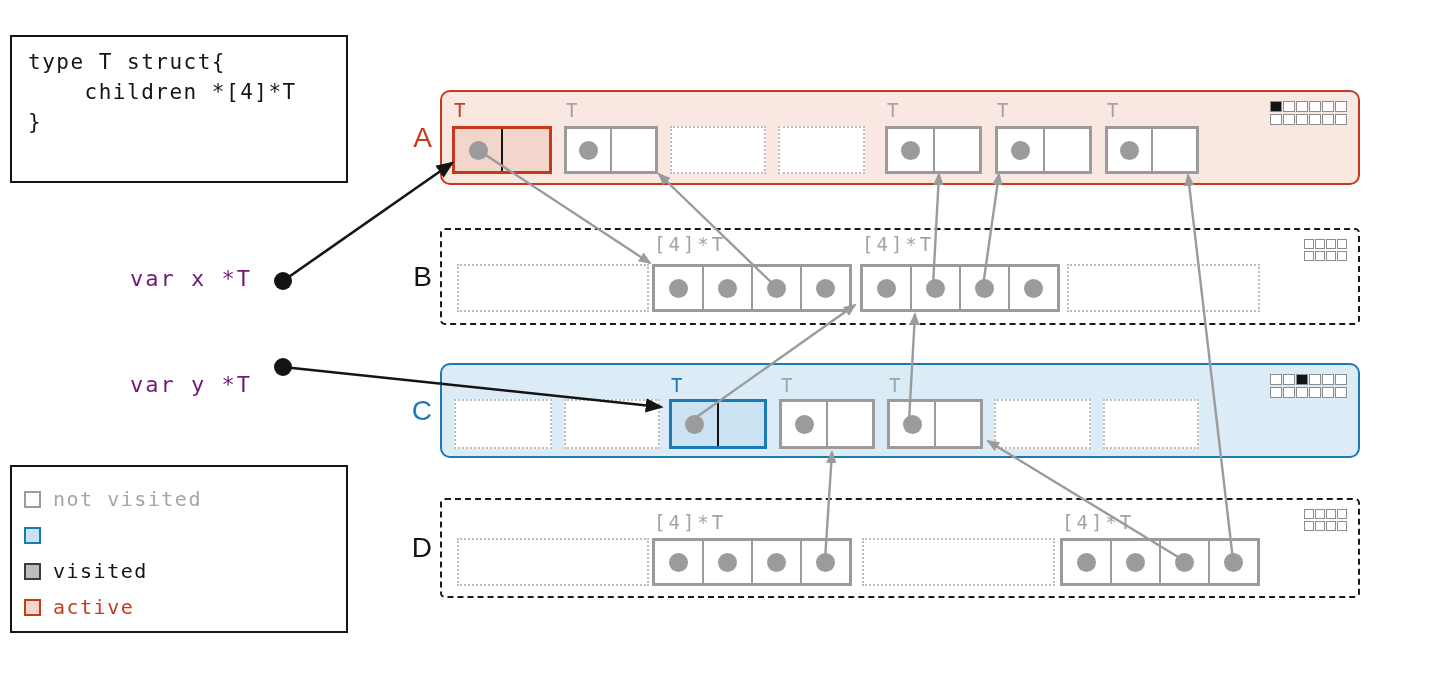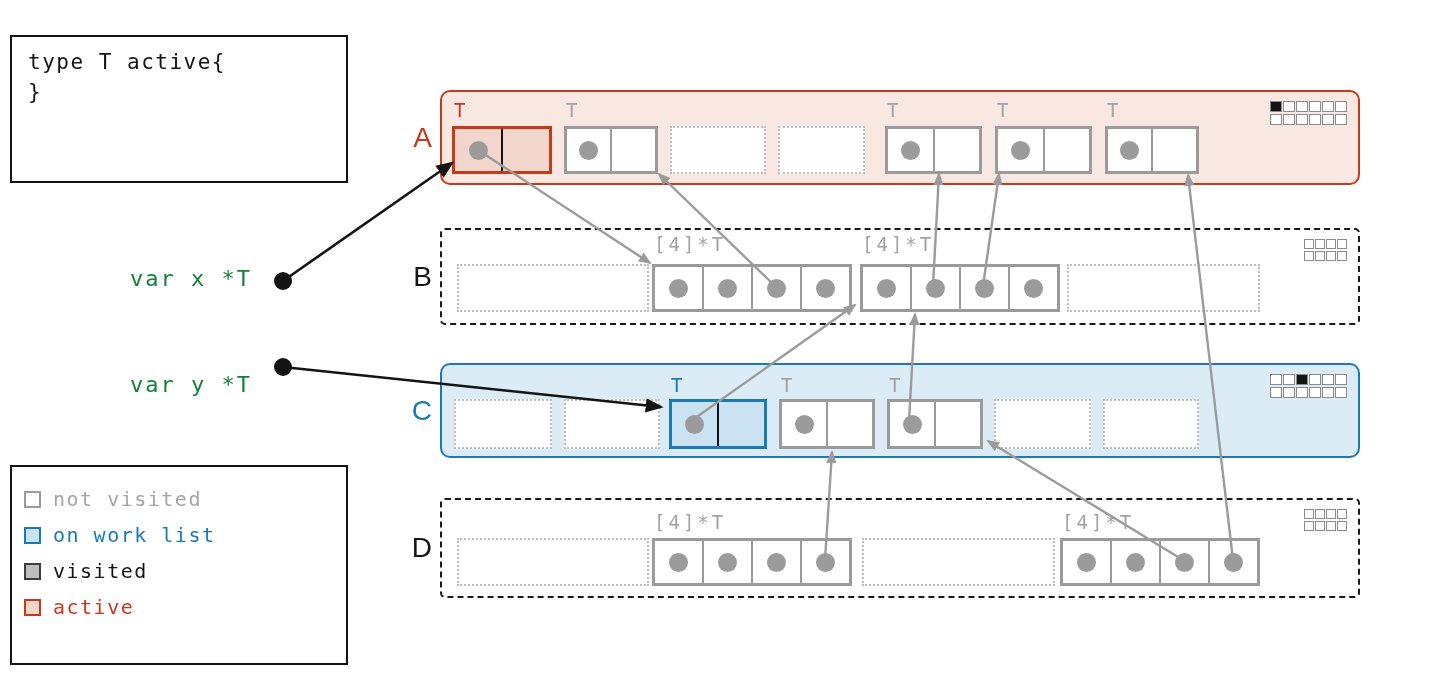--- a/index.html
+++ b/index.html
@@ -6,25 +6,25 @@
   .canvas{position:relative;width:1440px;height:675px;background:#ffffff;overflow:hidden;
           font-family:"DejaVu Sans Mono", monospace;}
 
   
   .code-box{position:absolute;left:10px;top:35px;width:338px;height:148px;
             border:2.5px solid #141414;box-sizing:border-box;background:#fff;
             padding:10px 0 0 16px;}
   .code-line{font-size:21px;line-height:30px;letter-spacing:1.5px;color:#141414;white-space:pre;}
 
   
-  .var-label{position:absolute;font-size:22px;letter-spacing:2px;color:#15803d;white-space:pre;}
+  .var-label{position:absolute;font-size:22px;letter-spacing:2px;color:#701a75;white-space:pre;}
   .var-dot{position:absolute;width:18px;height:18px;border-radius:50%;background:#141414;}
 
   
-  .legend{position:absolute;left:10px;top:465px;width:338px;height:200px;
+  .legend{position:absolute;left:10px;top:465px;width:338px;height:168px;
           border:2.5px solid #141414;box-sizing:border-box;background:#fff;
           padding:14px 0 0 12px;}
   .legend-item{display:flex;align-items:center;height:36px;font-size:20px;letter-spacing:1.5px;}
   .legend-swatch{display:inline-block;width:13px;height:13px;border:2.5px solid #9b9b9b;
                  background:#fff;margin-right:12px;box-sizing:content-box;}
   .sw-not_visited{border-color:#9b9b9b;background:#ffffff;}
   .sw-on_work_list{border-color:#1b7ab5;background:#cbe2f2;}
   .sw-active{border-color:#c7391b;background:#f2d6cc;}
   .sw-visited{border-color:#3c3c3c;background:#bdbdbd;}
   .lt-not_visited{color:#a5a5a5;}
@@ -68,37 +68,37 @@
   #arrow-layer{position:absolute;left:0;top:0;z-index:10;pointer-events:none;}
   #arrow-layer line.gray{stroke:#9b9b9b;stroke-width:2.4;}
   #arrow-layer line.black{stroke:#141414;stroke-width:2.6;}
 </style>
 </head>
 <body>
 
 <div class="canvas">
 
   <div class="code-box">
-    <div class="code-line">type T active{</div>
+    <div class="code-line">type T struct{</div>
+    <div class="code-line">    children *[4]*T</div>
     <div class="code-line">}</div>
   </div>
 
   <div class="var-label" style="left:130px;top:266px;">var x *T</div>
   <div class="var-dot" style="left:274px;top:272px;"></div>
   <div class="var-label" style="left:130px;top:372px;">var y *T</div>
   <div class="var-dot" style="left:274px;top:358px;"></div>
 
   <div class="legend">
     <div class="legend-item">
       <span class="legend-swatch sw-not_visited"></span>
       <span class="lt-not_visited">not visited</span>
     </div>
     <div class="legend-item">
       <span class="legend-swatch sw-on_work_list"></span>
-      <span class="lt-on_work_list">on work list</span>
     </div>
     <div class="legend-item">
       <span class="legend-swatch sw-visited"></span>
       <span class="lt-visited">visited</span>
     </div>
     <div class="legend-item">
       <span class="legend-swatch sw-active"></span>
       <span class="lt-active">active</span>
     </div>
   </div>

